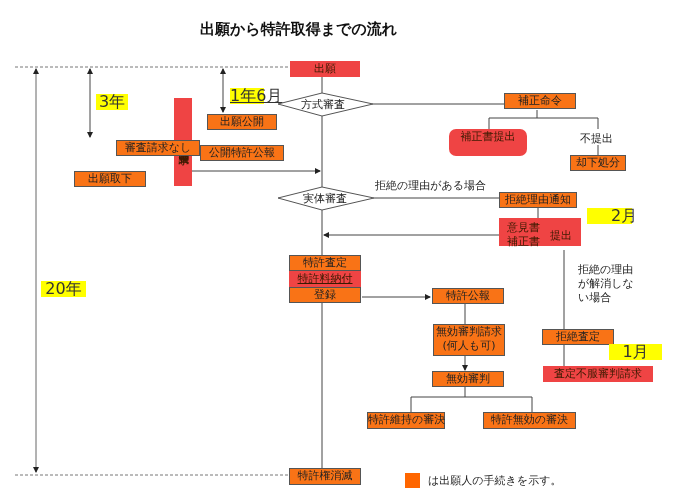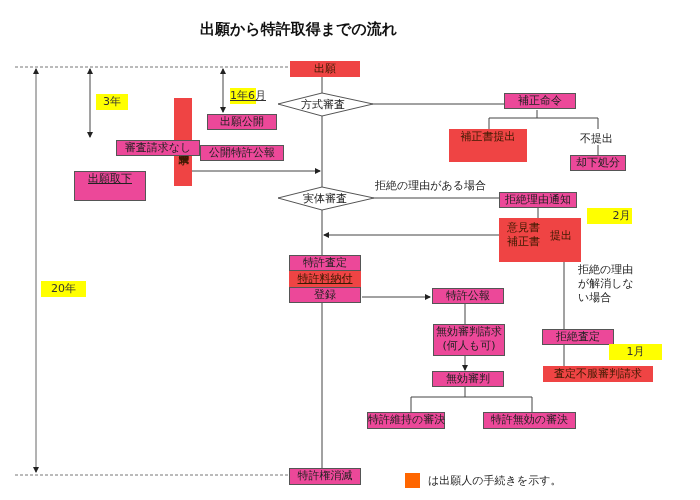--- a/index.html
+++ b/index.html
@@ -1,22 +1,22 @@
 <!DOCTYPE html>
 <html><head>
 <meta charset="utf-8">
 <style>
   html, body { margin:0; padding:0; background:#ffffff; }
   body { width:700px; height:500px; position:relative; overflow:hidden;
          font-family:"DejaVu Sans", sans-serif; color:#222; }
-  .box { position:absolute; border:1px solid #555; background:#ec4899; font-size:11px;
+  .box { position:absolute; border:1px solid #555; background:#f97316; font-size:11px;
          text-align:center; box-sizing:border-box; white-space:nowrap; line-height:14px; }
   .orange { position:absolute; background:#ef4444; color:#3a1a00; font-size:11px;
             text-align:center; box-sizing:border-box; white-space:nowrap; }
-  .yellow { position:absolute; background:#ffff00; color:#333; font-size:11px;
+  .yellow { position:absolute; background:#ffff00; color:#333; font-size:16px;
             text-align:center; box-sizing:border-box; white-space:nowrap; line-height:16px; }
   .label { position:absolute; font-size:11px; white-space:nowrap; color:#222; }
   .title { position:absolute; left:200px; top:20px; font-size:15px; font-weight:bold; color:#111; }
   svg.lines { position:absolute; left:0; top:0; }
   .diamond-text { position:absolute; font-size:11px; text-align:center; white-space:nowrap; }
   .vtext { writing-mode: vertical-rl; text-orientation: upright; font-size:11px; letter-spacing:1px; }
 </style>
 </head>
 <body>
 
@@ -74,51 +74,51 @@
   <polygon points="278,104 322,93 373,104 322,116" fill="#fff" stroke="#555"></polygon>
   <polygon points="278,198 322,187 374,198 322,210" fill="#fff" stroke="#555"></polygon>
 </svg>
 
 <div class="orange" style="left:290px;top:61px;width:70px;height:16px;line-height:16px;">出願</div>
 
 <div class="diamond-text" style="left:292px;top:97px;width:62px;">方式審査</div>
 
 <div class="yellow" style="left:96px;top:94px;width:32px;">3年</div>
 
-<div class="yellow" style="left:230px;top:88px;width:26px;text-decoration:underline;">1年6月</div>
+<div class="yellow" style="left:230px;top:88px;width:34px;text-decoration:underline;">1年6月</div>
 
 <div class="orange vtext" style="left:174px;top:98px;width:18px;height:88px;line-height:18px;padding-top:2px;">
   <span>出願審査請求</span>
 </div>
 
 <div class="box" style="left:207px;top:114px;width:70px;height:16px;">出願公開</div>
 
 <div class="box" style="left:200px;top:145px;width:84px;height:16px;">公開特許公報</div>
 
 <div class="box" style="left:68px;top:140px;width:84px;height:16px;margin-left:48px;">審査請求なし</div>
 
-<div class="box" style="left:74px;top:171px;width:72px;height:30px;text-decoration:underline;">出願取下</div>
+<div class="box" style="left:74px;top:171px;width:72px;height:16px;">出願取下</div>
 
 <div class="box" style="left:504px;top:93px;width:72px;height:16px;">補正命令</div>
 
-<div class="orange" style="left:449px;top:129px;width:78px;height:33px;line-height:16px;">補正書提出</div>
+<div class="orange" style="left:449px;top:129px;width:78px;height:27px;line-height:16px;border-radius:7px;">補正書提出</div>
 
 <div class="label" style="left:580px;top:131px;">不提出</div>
 
 <div class="box" style="left:570px;top:155px;width:56px;height:16px;">却下処分</div>
 
 <div class="diamond-text" style="left:294px;top:191px;width:62px;">実体審査</div>
 
 <div class="label" style="left:375px;top:178px;">拒絶の理由がある場合</div>
 
 <div class="box" style="left:499px;top:192px;width:78px;height:16px;">拒絶理由通知</div>
 
 <div class="yellow" style="left:587px;top:208px;width:45px;padding-left:24px;">2月</div>
 
-<div class="orange" style="left:499px;top:218px;width:82px;height:44px;">
+<div class="orange" style="left:499px;top:218px;width:82px;height:28px;">
   <div style="position:absolute;left:8px;top:2px;">意見書</div>
   <div style="position:absolute;left:8px;top:16px;">補正書</div>
   <div style="position:absolute;left:51px;top:10px;">提出</div>
 </div>
 
 <div class="label" style="left:578px;top:263px;line-height:14px;">
   <div>拒絶の理由</div>
   <div>が解消しな</div>
   <div>い場合</div>
 </div>

